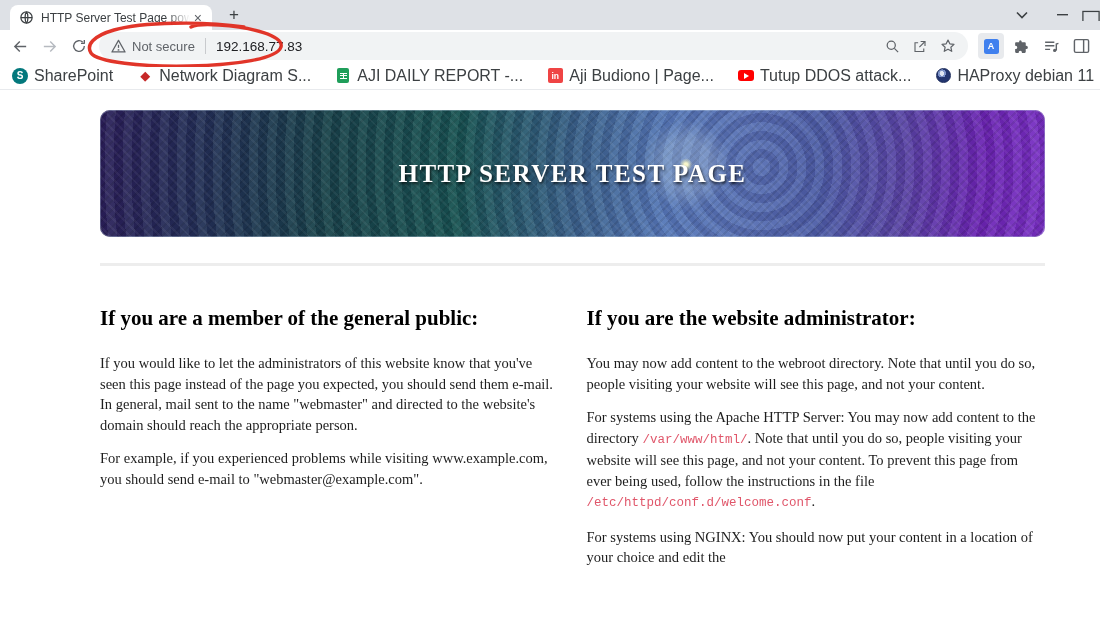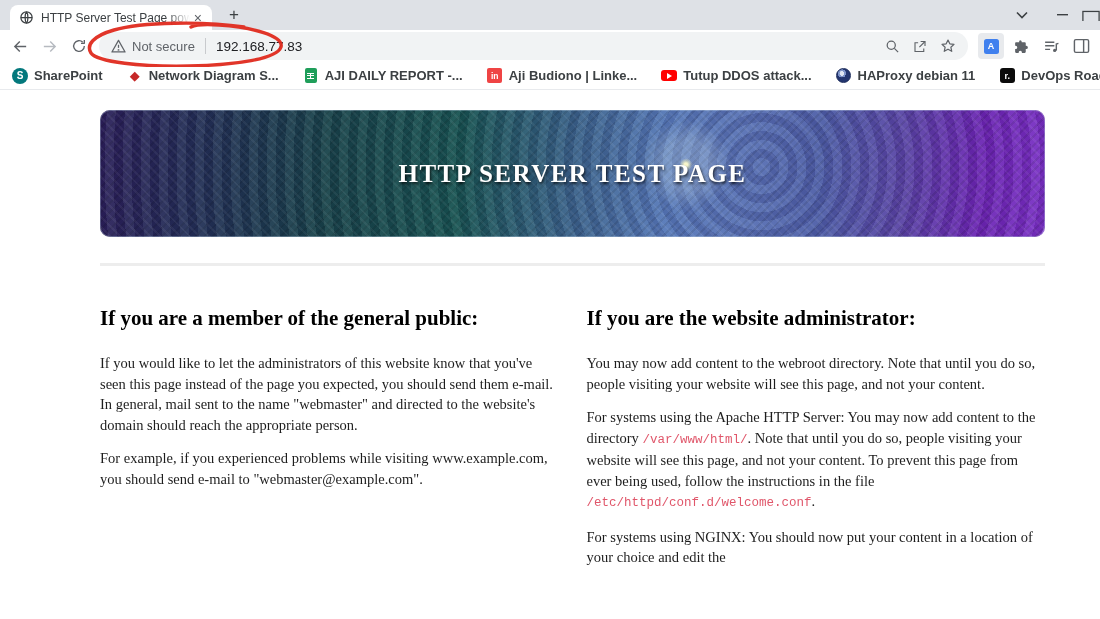--- a/index.html
+++ b/index.html
@@ -35,21 +35,21 @@
   .ext-btn { width:26px; height:26px; display:flex; align-items:center; justify-content:center;
              border-radius:4px; cursor:pointer; }
   .translate-wrap { background:#e8eaed; }
   .translate-box { width:15px; height:15px; background:#4080ee; border-radius:2.5px; color:#fff;
                    font-size:9px; font-weight:bold; display:flex; align-items:center; justify-content:center; }
   .translate-box::after { content:""; }
 
   .bookmarks { height:28px; background:#fff; display:flex; align-items:center; padding:0 12px;
                gap:24px; border-bottom:1px solid #e8eaed; }
   .bm { display:flex; align-items:center; gap:6px; cursor:pointer; white-space:nowrap; }
-  .bm-label { font-size:13px; color:#3c4043;font-weight:bold; }
+  .bm-label { font-size:16px; color:#3c4043; }
   .fav { width:16px; height:16px; display:flex; align-items:center; justify-content:center; flex:0 0 auto; }
   .fav-sharepoint { width:16px; height:16px; border-radius:50%; background:#03787c; color:#fff;
                     font-size:10px; font-weight:bold; display:flex; align-items:center; justify-content:center; }
   .fav-diagram { color:#c62828; font-size:13px; line-height:1; }
   .fav-sheets { width:12px; height:15px; background:#1f9e5a; border-radius:2px;
                 display:flex; align-items:center; justify-content:center; }
   .fav-sheets .grid { width:7px; height:6px;
       background:linear-gradient(#fff,#fff) 0 0/7px 1px no-repeat,
                  linear-gradient(#fff,#fff) 0 50%/7px 1px no-repeat,
                  linear-gradient(#fff,#fff) 0 100%/7px 1px no-repeat,
@@ -223,21 +223,21 @@
         <span class="fav-sheets">
           <span class="grid"></span>
         </span>
       </span>
     <span class="bm-label">AJI DAILY REPORT -...</span>
   </div>
   <div class="bm">
     <span class="fav">
         <span class="fav-linkedin">in</span>
       </span>
-    <span class="bm-label">Aji Budiono | Linke...</span>
+    <span class="bm-label">Aji Budiono | Page...</span>
   </div>
   <div class="bm">
     <span class="fav">
         <span class="fav-youtube">
           <span class="tri"></span>
         </span>
       </span>
     <span class="bm-label">Tutup DDOS attack...</span>
   </div>
   <div class="bm">

